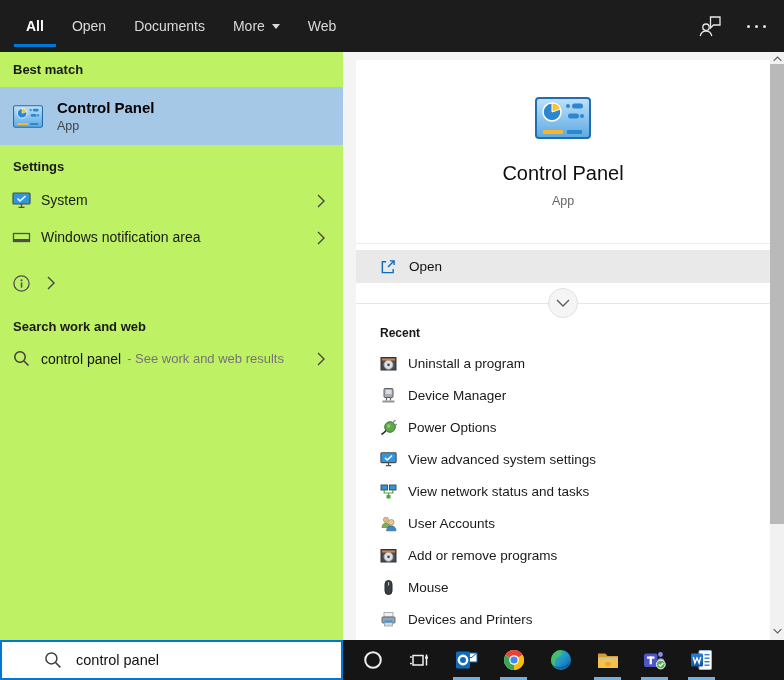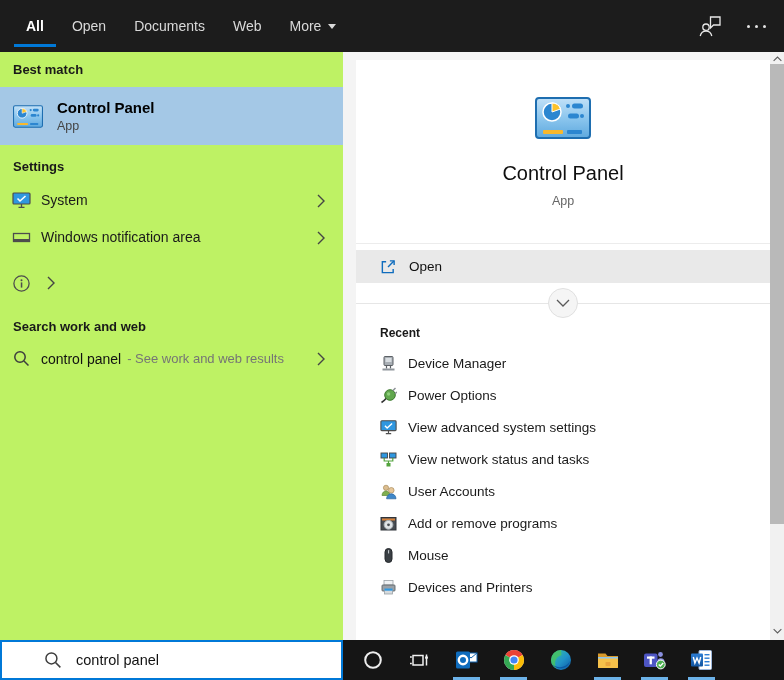--- a/index.html
+++ b/index.html
@@ -85,25 +85,25 @@
     <div class="tab active">
       <span>All</span>
     </div>
     <div class="tab">
       <span>Open</span>
     </div>
     <div class="tab">
       <span>Documents</span>
     </div>
     <div class="tab">
-      <span>Web</span>
-    </div>
-    <div class="tab">
       <span>More</span>
       <span class="caret"></span>
+    </div>
+    <div class="tab">
+      <span>Web</span>
     </div>
     <div class="hdr-right">
       <span style="display:flex;">
         <svg width="26" height="24" viewBox="0 0 26 24" fill="none">
           <circle cx="9" cy="13.2" r="3.2" stroke="#e8e8e8" stroke-width="1.3"></circle>
           <path d="M3.2 22 a6 6.5 0 0 1 11.6 0" stroke="#e8e8e8" stroke-width="1.3" fill="none"></path>
           <path d="M13.5 3 h9.5 v8 h-6.5 l-3 3 v-3 h0 z" stroke="#e8e8e8" stroke-width="1.3" fill="none"></path>
         </svg>
       </span>
       <span class="dots">
@@ -246,20 +246,29 @@
         <svg width="14" height="8" viewBox="0 0 14 8">
             <path d="M1 1 L7 7 L13 1" stroke="#5a5a5a" stroke-width="1.3" fill="none"></path>
           </svg>
       </div>
     </div>
 
     <div class="recent">
       <div class="recent-h">Recent</div>
       <div class="rec-list">
 
+        <div class="rec-row">
+          <svg class="rec-ic" viewBox="0 0 17 17">
+            <rect x="1" y="2.5" width="15" height="12.5" fill="#474c52" stroke="#30343a"></rect>
+            <rect x="2" y="3.5" width="13" height="2" fill="#d8823a"></rect>
+            <circle cx="8.5" cy="9.8" r="4.4" fill="#dfe3e6" stroke="#aab2b8"></circle>
+              <circle cx="8.5" cy="9.8" r="1.4" fill="#474c52"></circle>
+          </svg>
+          <span class="rec-lbl">Uninstall a program</span>
+        </div>
 
         <div class="rec-row">
           <svg class="rec-ic" viewBox="0 0 17 17">
             <rect x="4" y="1.5" width="9" height="9" rx="1" fill="#a8aeb4" stroke="#5c6166"></rect>
             <rect x="5.5" y="3" width="6" height="4" fill="#d8dde1"></rect>
             <path d="M6.5 10.5 v3 M10.5 10.5 v3" stroke="#5c6166" stroke-width="1.2"></path>
             <rect x="2.5" y="13.5" width="12" height="2" fill="#8f959b"></rect>
           </svg>
           <span class="rec-lbl">Device Manager</span>
         </div>

